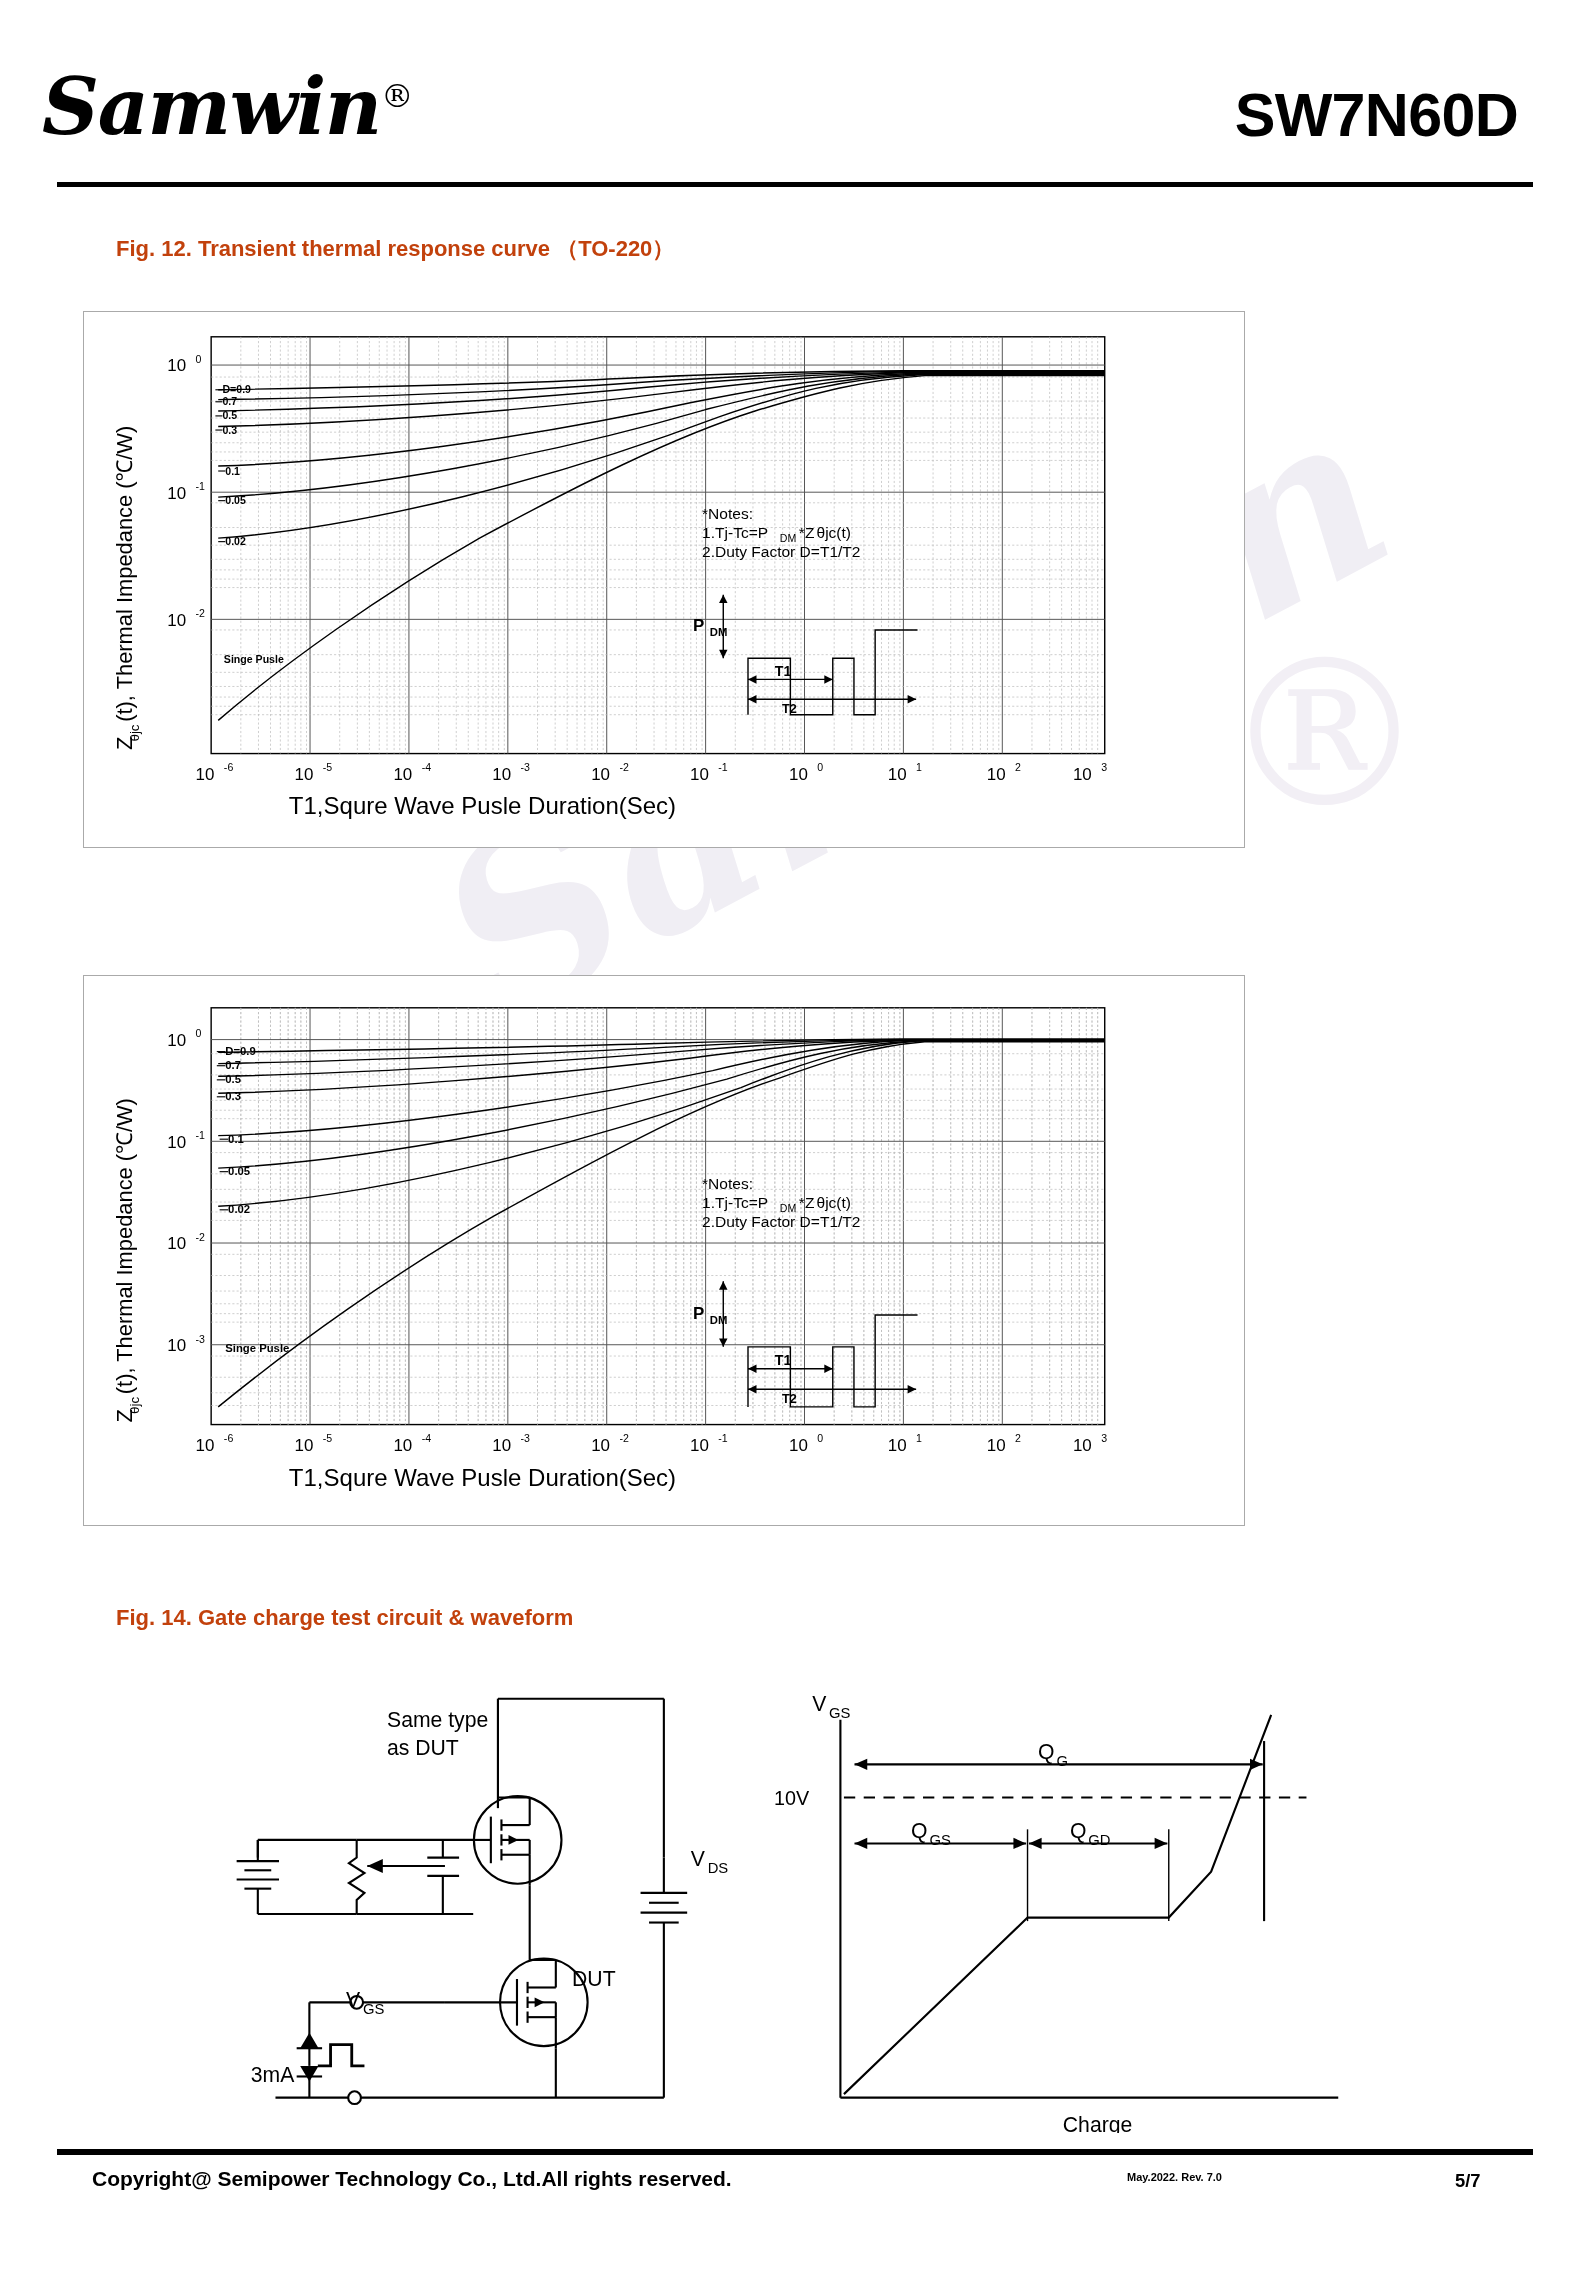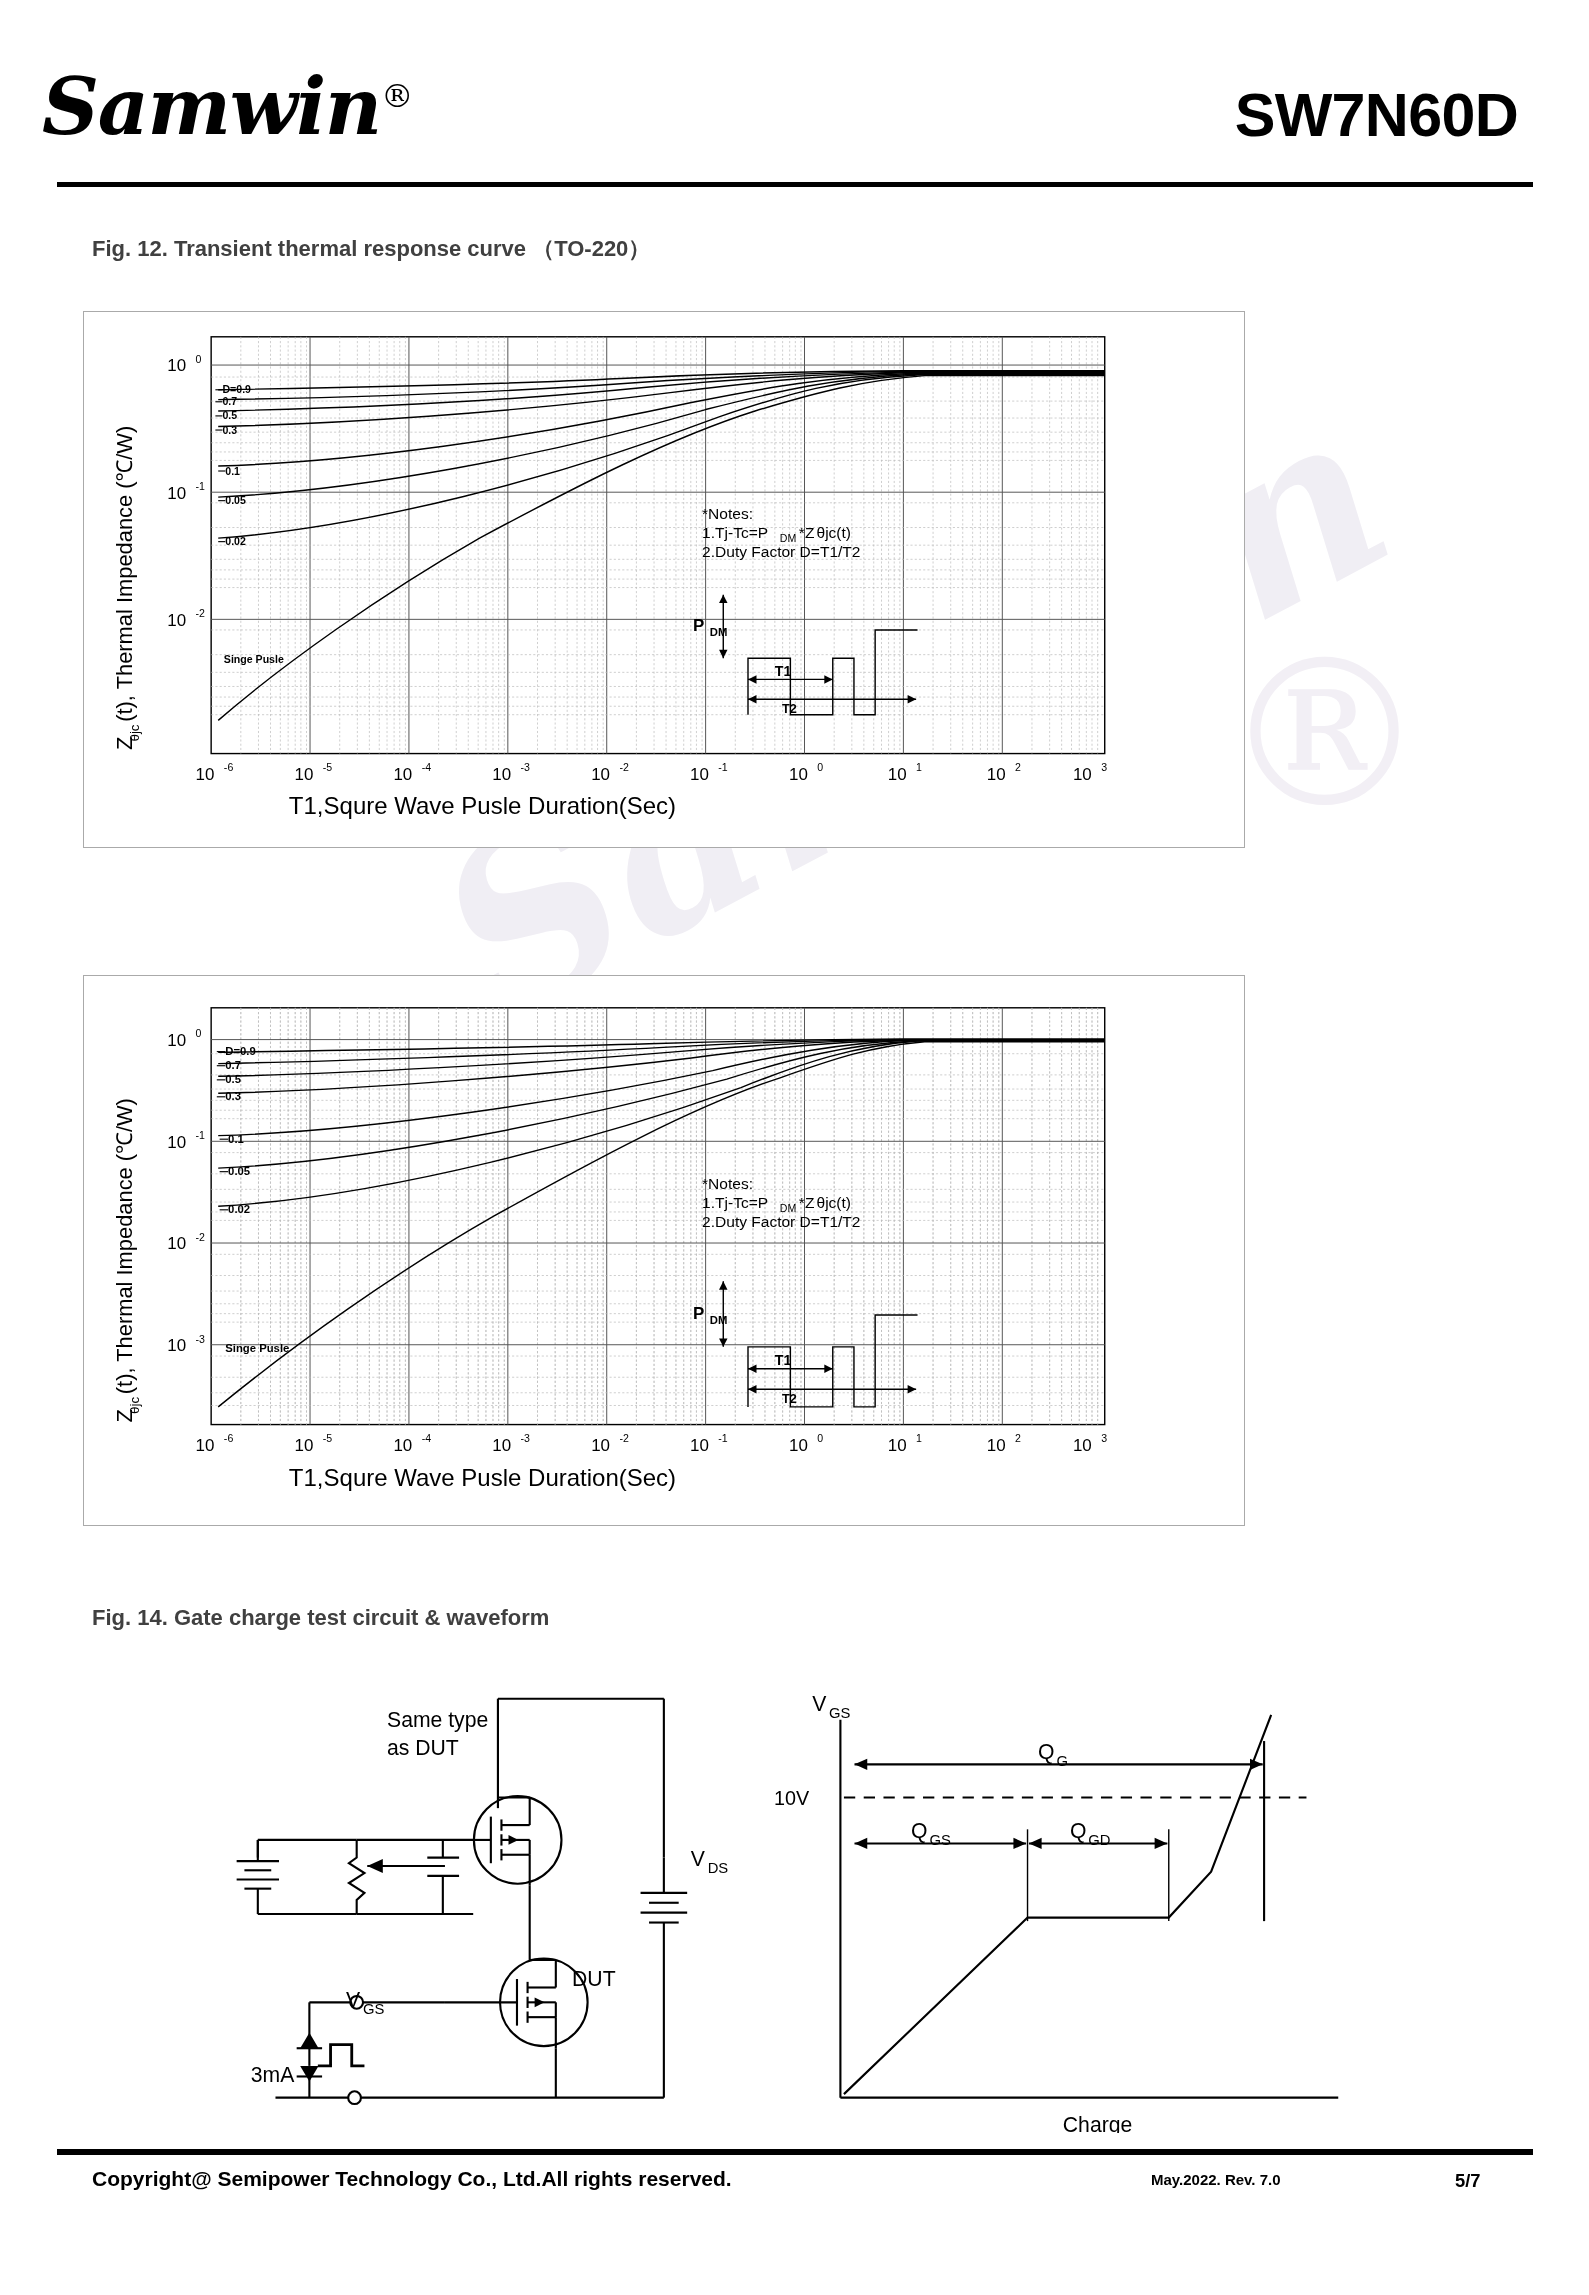--- a/index.html
+++ b/index.html
@@ -54,22 +54,23 @@
     left: 57px; top: 182px;
     width: 1476px; height: 5px;
     background: #000;
   }
 
   
   .fig-caption {
     position: absolute;
     font-size: 22px;
     font-weight: bold;
-    color: #404040;
+    color: #c2410c;
     white-space: nowrap;
+    margin-left: 24px;
   }
 
   
   .chart-frame {
     position: absolute;
     border: 1.4px solid #aaaaaa;
     background: #fff;
   }
   .chart-inner {
     position: absolute;
@@ -115,25 +116,24 @@
     position: absolute;
     left: 92px; top: 2167px;
     font-size: 21px;
     font-weight: bold;
     color: #000;
     white-space: nowrap;
   }
   .footer-rev {
     position: absolute;
     left: 1127px; top: 2171px;
-    font-size: 15px;
+    font-size: 11px;
     font-weight: bold;
     color: #000;
     white-space: nowrap;
-    margin-left: 24px;
   }
   .footer-page {
     position: absolute;
     left: 1442px; top: 2170px;
     font-size: 18.4px;
     font-weight: bold;
     color: #000;
     white-space: nowrap;
     margin-left: 13px;
   }

